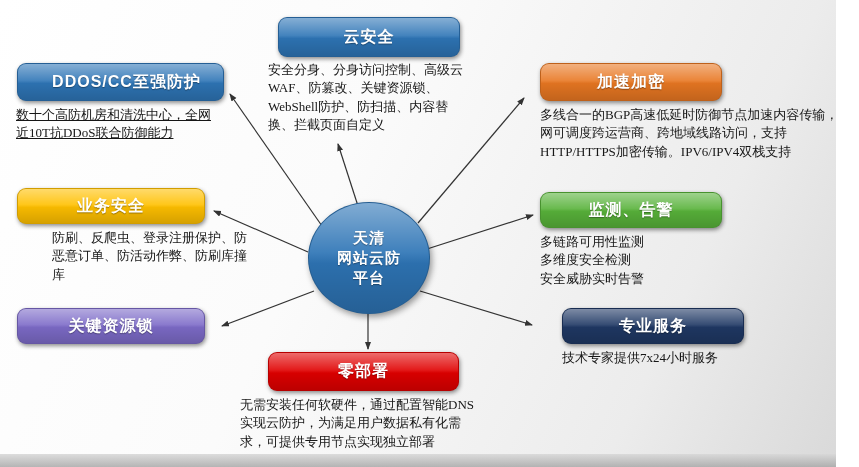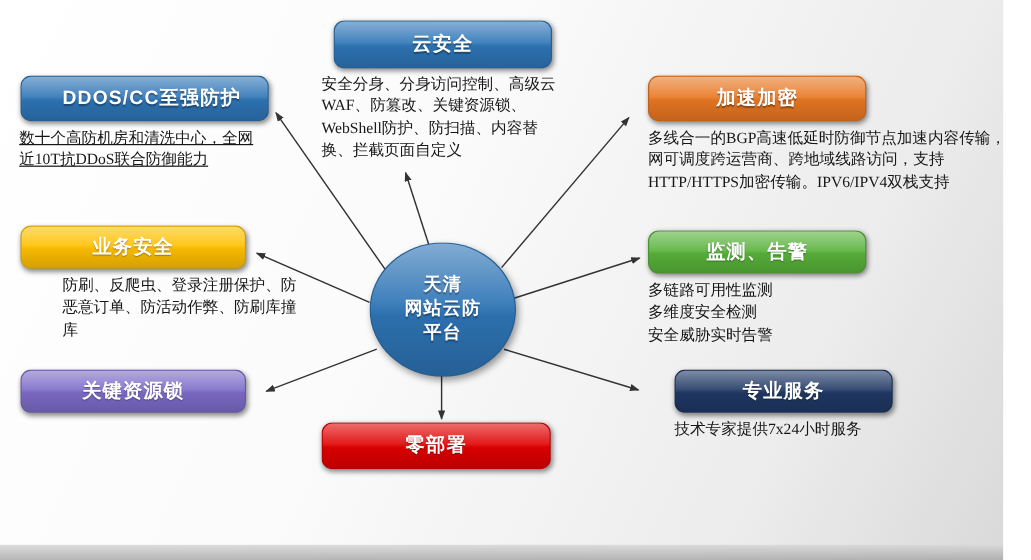--- a/index.html
+++ b/index.html
@@ -127,20 +127,21 @@
 多维度安全检测
 安全威胁实时告警</div>
 
   <div class="node n-situ" style="background-color: rgb(125, 107, 200);">
     <span class="title">关键资源锁</span>
   </div>
 
   <div class="node n-zero" style="background-color: rgb(224, 0, 0);">
     <span class="title">零部署</span>
   </div>
+  <div class="desc d-zero">无需安装任何软硬件，通过配置智能DNS实现云防护，为满足用户数据私有化需求，可提供专用节点实现独立部署</div>
 
   <div class="node n-pro" style="background-color: rgb(31, 56, 100); margin-left: 22px;">
     <span class="title">专业服务</span>
   </div>
   <div class="desc d-pro">技术专家提供7x24小时服务</div>
 
   <div class="center-hub" style="background-color: rgb(46, 117, 182);">
     <div class="hub-label prewrap">天清
 网站云防
 平台</div>

